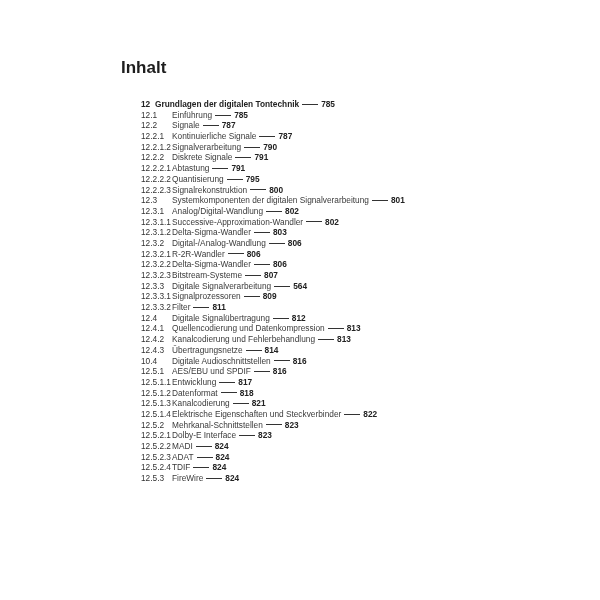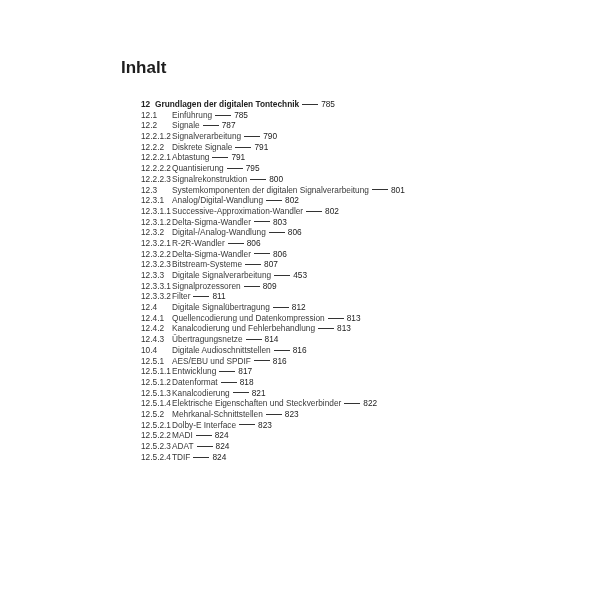--- a/index.html
+++ b/index.html
@@ -8,40 +8,44 @@
     .title { position: absolute; left: 121px; top: 58px; font-size: 17px; font-weight: bold;
              color: #1e1e1e; letter-spacing: 0px; }
     .toc { position: absolute; left: 120px; top: 99px; width: 420px; }
     .row { height: 10.7px; line-height: 10.7px; font-size: 8.3px; white-space: nowrap; position: relative; }
     .num { position: absolute; left: 5px; width: 50px; color: #333; margin-left: 16px; }
     .entry { position: absolute; left: 52px; color: #3a3a3a; }
     .entry.lvl0 { left: 35px; font-weight: bold; color: #222; }
     .entry.lvl1 { left: 52px; text-align: center; }
     .dash { display: inline-block; width: 16px; height: 0; border-top: 1px solid #333;
             vertical-align: middle; margin: 0 3px 1px 3px; }
-    .page { font-weight: normal; color: #222; }
+    .page { font-weight: bold; color: #222; }
     .num.lvl0 { font-weight: bold; color: #222; }
   </style>
 </head>
 <body>
 
 <div class="title">Inhalt</div>
 
 <div class="toc" id="toc">
     <div class="row">
       <span class="num lvl0">12</span>
       <span class="entry lvl0"><span>Grundlagen der digitalen Tontechnik</span><span class="dash"></span><span class="page">785</span></span>
     </div>
     <div class="row">
       <span class="num">12.1</span>
       <span class="entry lvl1"><span>Einführung</span><span class="dash"></span><span class="page">785</span></span>
     </div>
     <div class="row">
       <span class="num">12.2</span>
       <span class="entry lvl1"><span>Signale</span><span class="dash"></span><span class="page">787</span></span>
+    </div>
+    <div class="row">
+      <span class="num">12.2.1</span>
+      <span class="entry lvl1"><span>Kontinuierliche Signale</span><span class="dash"></span><span class="page">787</span></span>
     </div>
     <div class="row">
       <span class="num">12.2.1.2</span>
       <span class="entry lvl1"><span>Signalverarbeitung</span><span class="dash"></span><span class="page">790</span></span>
     </div>
     <div class="row">
       <span class="num">12.2.2</span>
       <span class="entry lvl1"><span>Diskrete Signale</span><span class="dash"></span><span class="page">791</span></span>
     </div>
     <div class="row">
@@ -83,21 +87,21 @@
     <div class="row">
       <span class="num">12.3.2.2</span>
       <span class="entry lvl1"><span>Delta-Sigma-Wandler</span><span class="dash"></span><span class="page">806</span></span>
     </div>
     <div class="row">
       <span class="num">12.3.2.3</span>
       <span class="entry lvl1"><span>Bitstream-Systeme</span><span class="dash"></span><span class="page">807</span></span>
     </div>
     <div class="row">
       <span class="num">12.3.3</span>
-      <span class="entry lvl1"><span>Digitale Signalverarbeitung</span><span class="dash"></span><span class="page">453</span></span>
+      <span class="entry lvl1"><span>Digitale Signalverarbeitung</span><span class="dash"></span><span class="page">564</span></span>
     </div>
     <div class="row">
       <span class="num">12.3.3.1</span>
       <span class="entry lvl1"><span>Signalprozessoren</span><span class="dash"></span><span class="page">809</span></span>
     </div>
     <div class="row">
       <span class="num">12.3.3.2</span>
       <span class="entry lvl1"><span>Filter</span><span class="dash"></span><span class="page">811</span></span>
     </div>
     <div class="row">
@@ -153,13 +157,17 @@
       <span class="entry lvl1"><span>MADI</span><span class="dash"></span><span class="page">824</span></span>
     </div>
     <div class="row">
       <span class="num">12.5.2.3</span>
       <span class="entry lvl1"><span>ADAT</span><span class="dash"></span><span class="page">824</span></span>
     </div>
     <div class="row">
       <span class="num">12.5.2.4</span>
       <span class="entry lvl1"><span>TDIF</span><span class="dash"></span><span class="page">824</span></span>
     </div>
+    <div class="row">
+      <span class="num">12.5.3</span>
+      <span class="entry lvl1"><span>FireWire</span><span class="dash"></span><span class="page">824</span></span>
+    </div>
   </div>
 
 </body></html>

